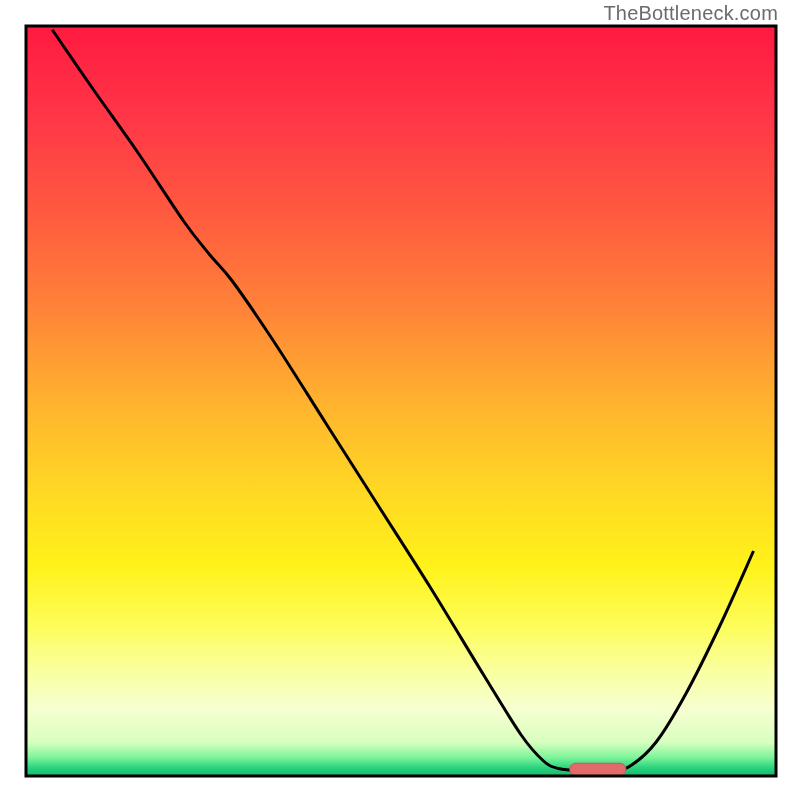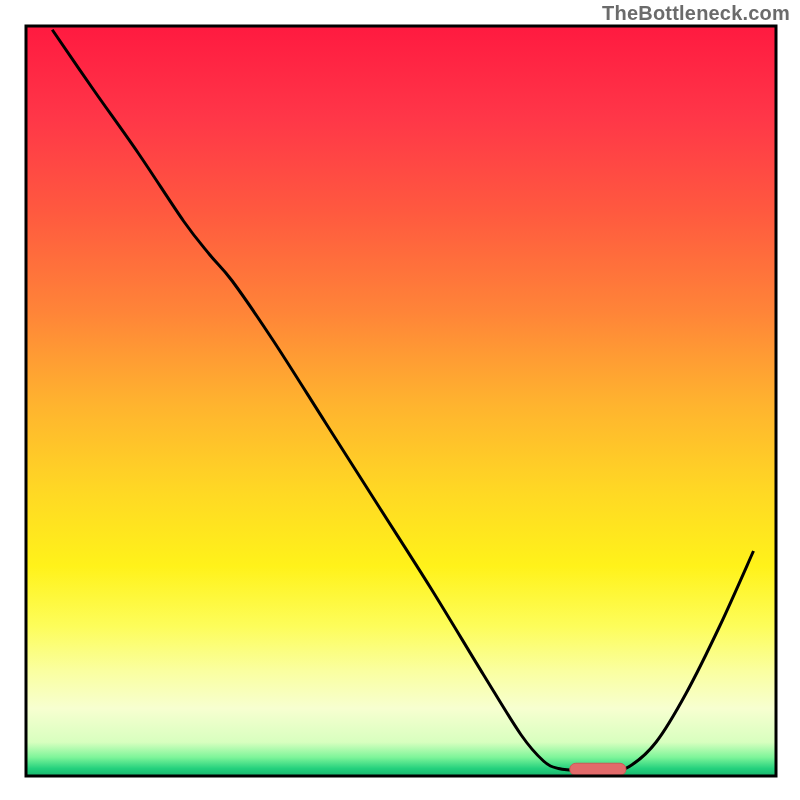--- a/index.html
+++ b/index.html
@@ -12,23 +12,23 @@
     overflow: hidden;
   }
   .wrap {
     position: relative;
     width: 800px;
     height: 800px;
   }
   .watermark {
     position: absolute;
     top: 2px;
-    right: 10px;
+    right: 22px;
     font-size: 20px;
-    font-weight: 700;
+    font-weight: 400;
     color: #6b6b6b;
     letter-spacing: 0.2px;
     z-index: 50;
   }
   svg {
     position: absolute;
     left: 0;
     top: 0;
   }
 </style>

